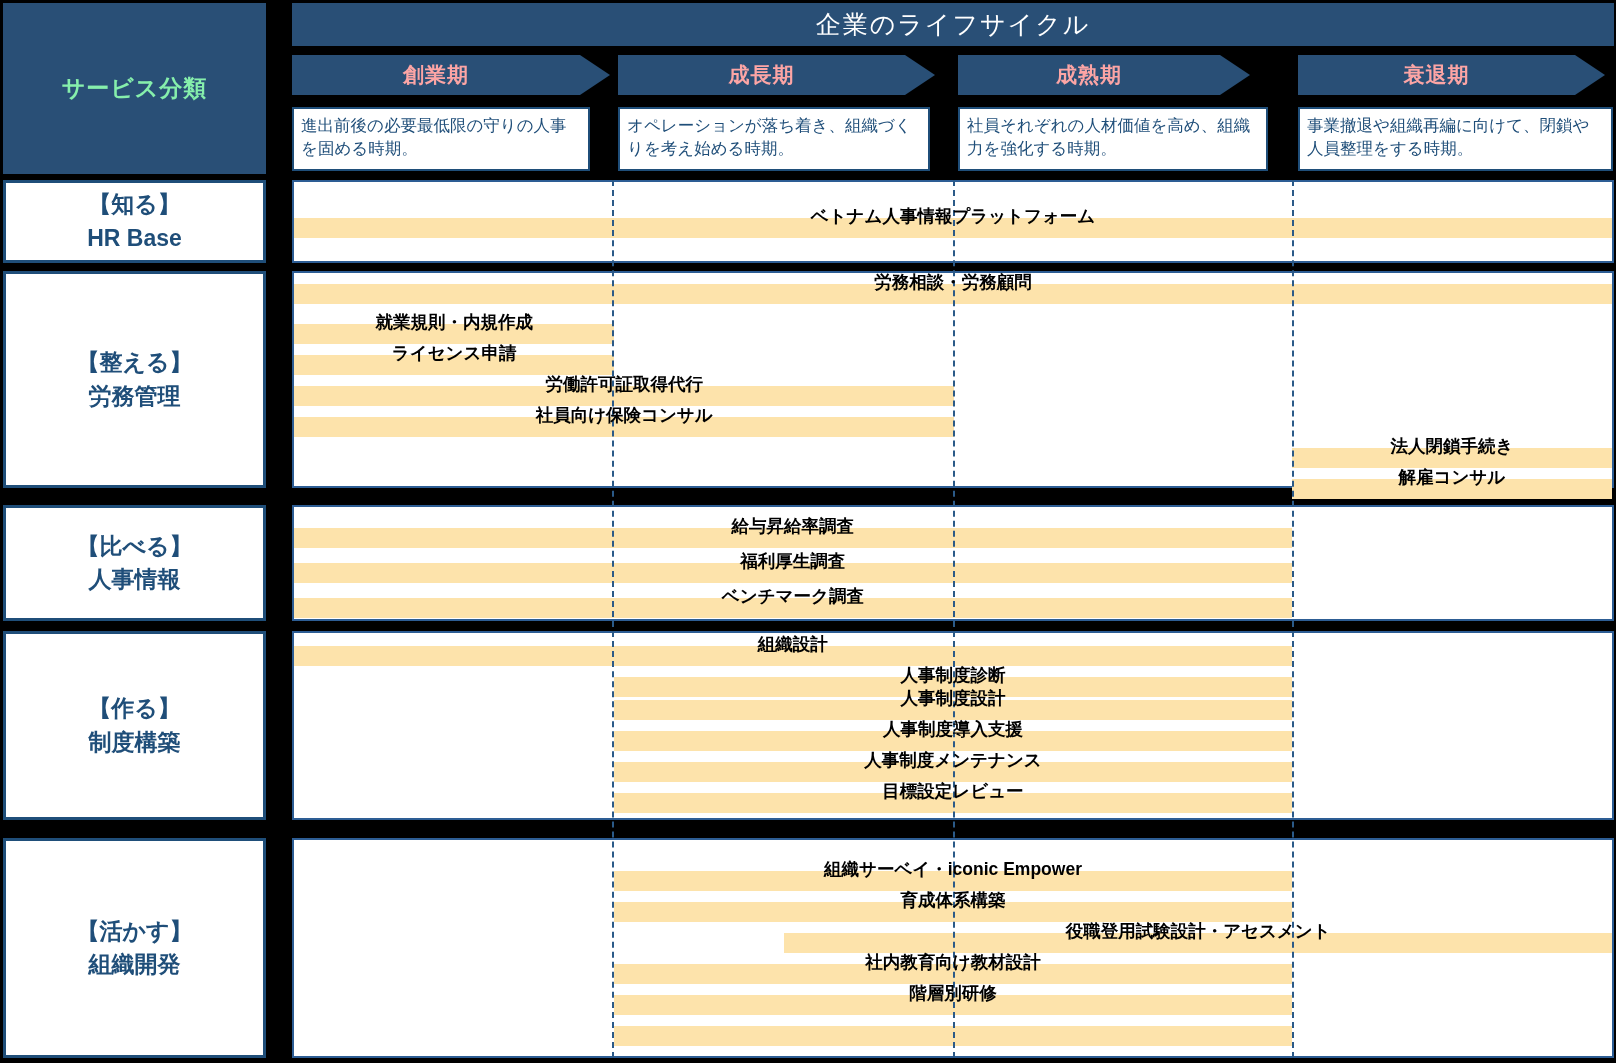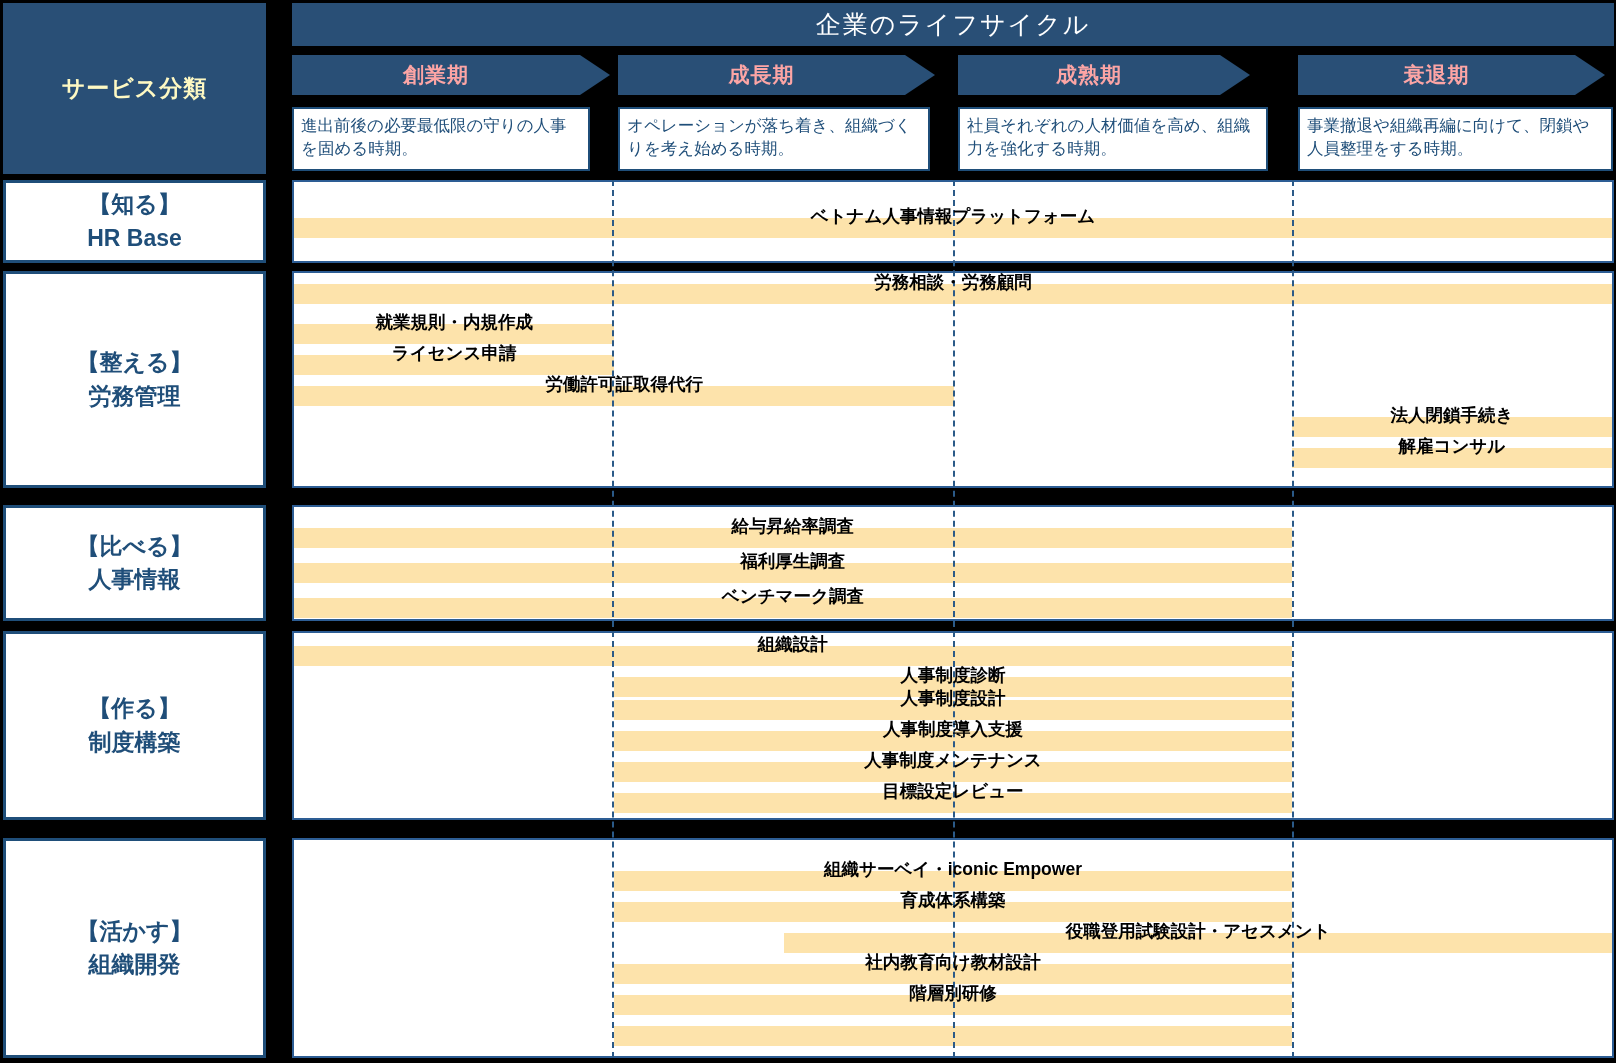--- a/index.html
+++ b/index.html
@@ -10,21 +10,21 @@
     --bg:#000000;
     --label:#000000;
   }
   *{box-sizing:border-box;margin:0;padding:0;}
   body{background:#222;font-family:"Liberation Sans","DejaVu Sans",sans-serif;}
   .canvas{
     position:relative;width:1616px;height:1063px;background:var(--bg);overflow:hidden;
   }
   .corner{
     position:absolute;left:3px;top:3px;width:263px;height:171px;
-    background:var(--navy);color:#fef9c3;font-size:23px;font-weight:bold;
+    background:var(--navy);color:#86efac;font-size:23px;font-weight:bold;
     display:flex;align-items:center;justify-content:center;letter-spacing:1px;
   }
   .band{
     position:absolute;left:292px;top:3px;width:1322px;height:43px;
     background:var(--navy);color:#fff;font-size:25px;
     display:flex;align-items:center;justify-content:center;letter-spacing:2px;
   }
   .arrow{
     position:absolute;top:55px;height:40px;background:var(--navy);
     color:#fca5a5;font-size:21px;font-weight:bold;letter-spacing:1px;
@@ -104,20 +104,24 @@
         </div>
         <div class="line" style="height: 31px;">
           <div class="bar" style="left: 0%; right: 75.7%; top: 11px;"></div>
           <div class="itemlabel" style="left: 0%; width: 24.3%; top: -3px;">ライセンス申請</div>
         </div>
         <div class="line" style="height: 31px;">
           <div class="bar" style="left: 0%; right: 49.9%; top: 11px;"></div>
           <div class="itemlabel" style="left: 0%; width: 50.1%; top: -3px;">労働許可証取得代行</div>
         </div>
         <div class="line" style="height: 31px;">
+          <div class="bar" style="left: 0%; right: 49.9%; top: 11px;"></div>
+          <div class="itemlabel" style="left: 0%; width: 50.1%; top: -3px;">社員向け保険コンサル</div>
+        </div>
+        <div class="line" style="height: 31px;">
           <div class="bar" style="left: 75.7%; right: 0%; top: 11px;"></div>
           <div class="itemlabel" style="left: 75.7%; width: 24.3%; top: -3px;">法人閉鎖手続き</div>
         </div>
         <div class="line" style="height: 31px;">
           <div class="bar" style="left: 75.7%; right: 0%; top: 11px;"></div>
           <div class="itemlabel" style="left: 75.7%; width: 24.3%; top: -3px;">解雇コンサル</div>
         </div>
       </div>
       <div class="rowlabel" style="top: 505px; height: 116px;">
         <div>【比べる】</div>

